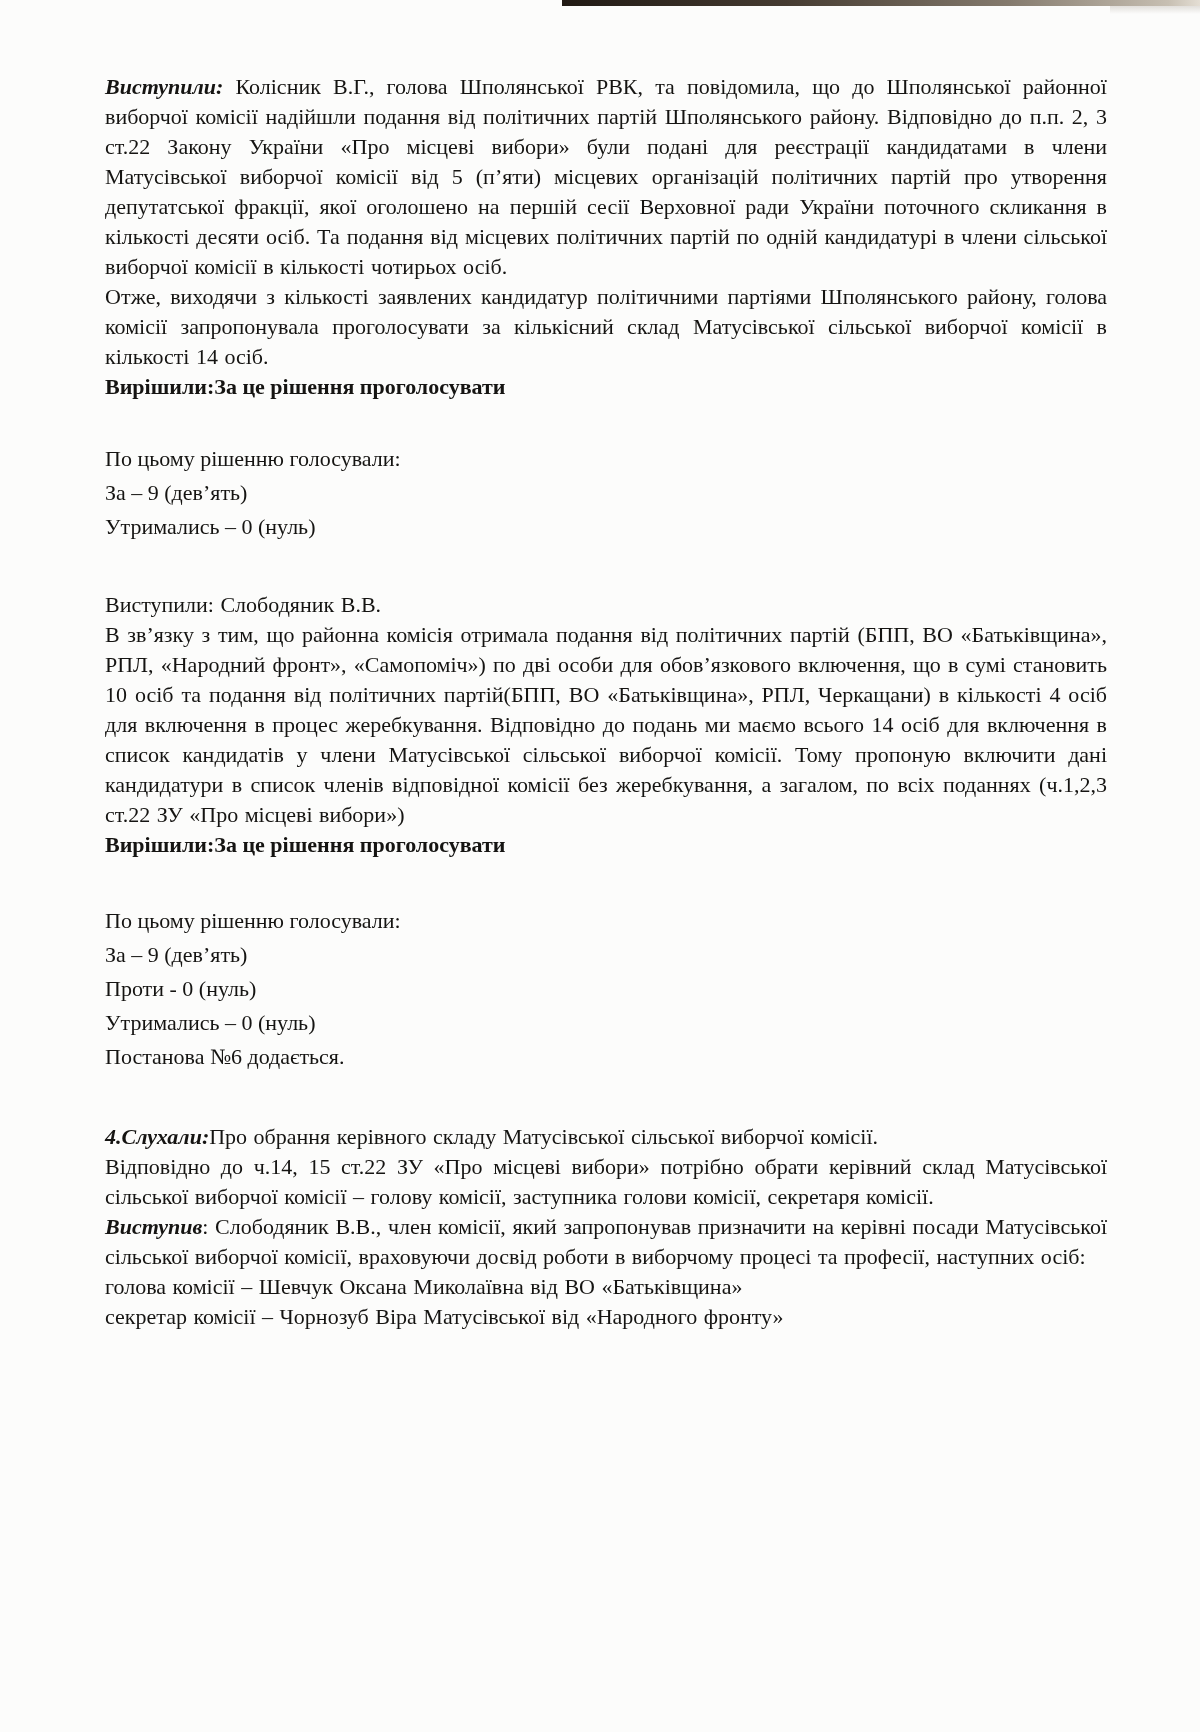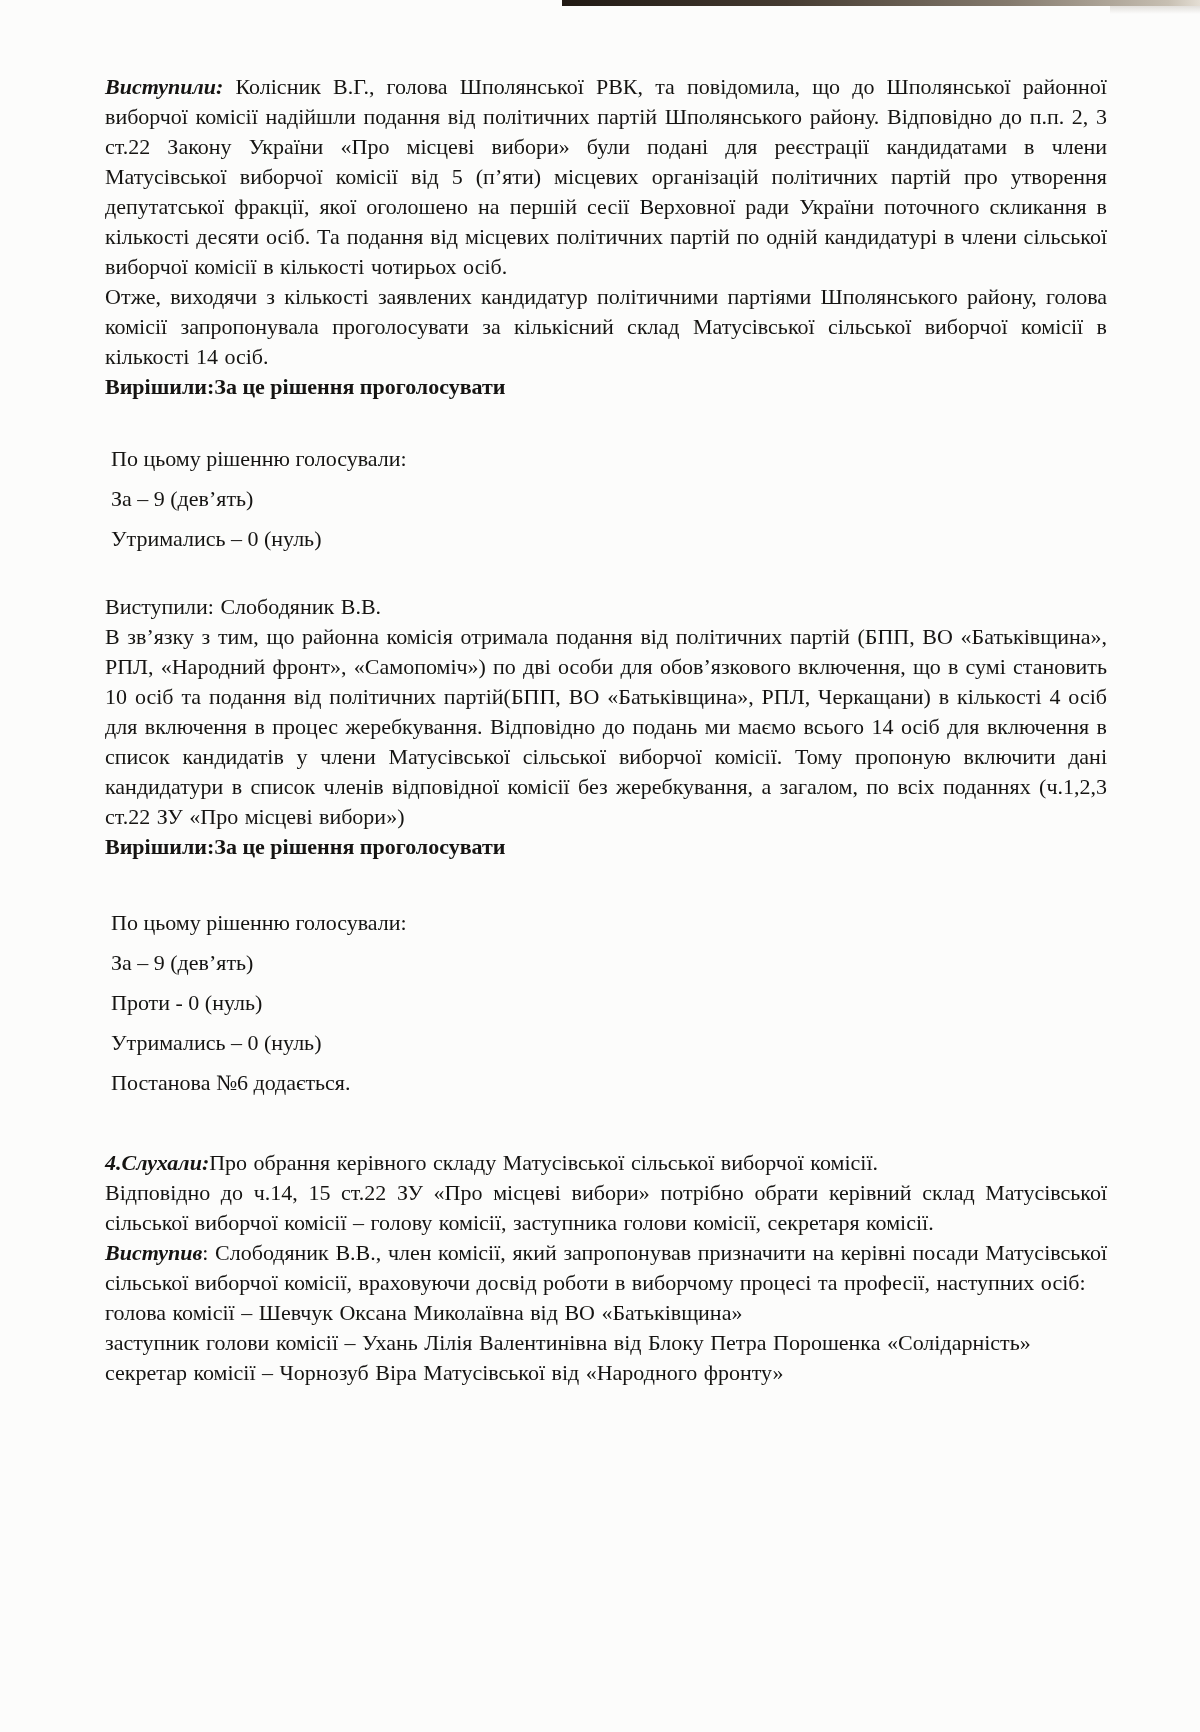--- a/index.html
+++ b/index.html
@@ -52,27 +52,27 @@
     margin: 0;
     font-size: 22px;
     line-height: 30px;
     font-weight: bold;
     text-align: left;
   }
   .vote-block {
     margin: 0;
   }
   .vote-line {
-    margin: 6px;
+    margin: 0;
     font-size: 22px;
     line-height: 34px;
     text-align: left;
   }
   .mt-vote1 { margin-top: 40px; }
-  .mt-speaker { margin-top: 36px; }
+  .mt-speaker { margin-top: 46px; }
   .mt-vote2 { margin-top: 44px; }
   .mt-section { margin-top: 48px; }
 </style>
 </head>
 <body>
 
 <div class="scan-corner"></div>
 <div class="scan-band"></div>
 
 <div class="page">
@@ -104,17 +104,16 @@
   </div>
 
   <p class="para mt-section"><span class="lead">4.Слухали:</span><span>Про обрання керівного складу Матусівської сільської виборчої комісії.</span></p>
 
   <p class="para">Відповідно до ч.14, 15 ст.22 ЗУ «Про місцеві вибори» потрібно обрати керівний склад Матусівської сільської виборчої комісії – голову комісії, заступника голови комісії, секретаря комісії.</p>
 
   <p class="para"><span class="lead">Виступив</span><span>: Слободяник В.В., член комісії, який запропонував призначити на керівні посади Матусівської сільської виборчої комісії, враховуючи досвід роботи в виборчому процесі та професії, наступних осіб:</span></p>
 
   <p class="para">голова комісії – Шевчук Оксана Миколаївна від ВО «Батьківщина»</p>
 
-  <p class="para">заступник голови комісії – Ухань Лілія Валентинівна від Блоку Петра Порошенка «Солідарність»</p>
 
   <p class="para">секретар комісії – Чорнозуб Віра Матусівської від «Народного фронту»</p>
 
 </div>
 
 </body></html>

